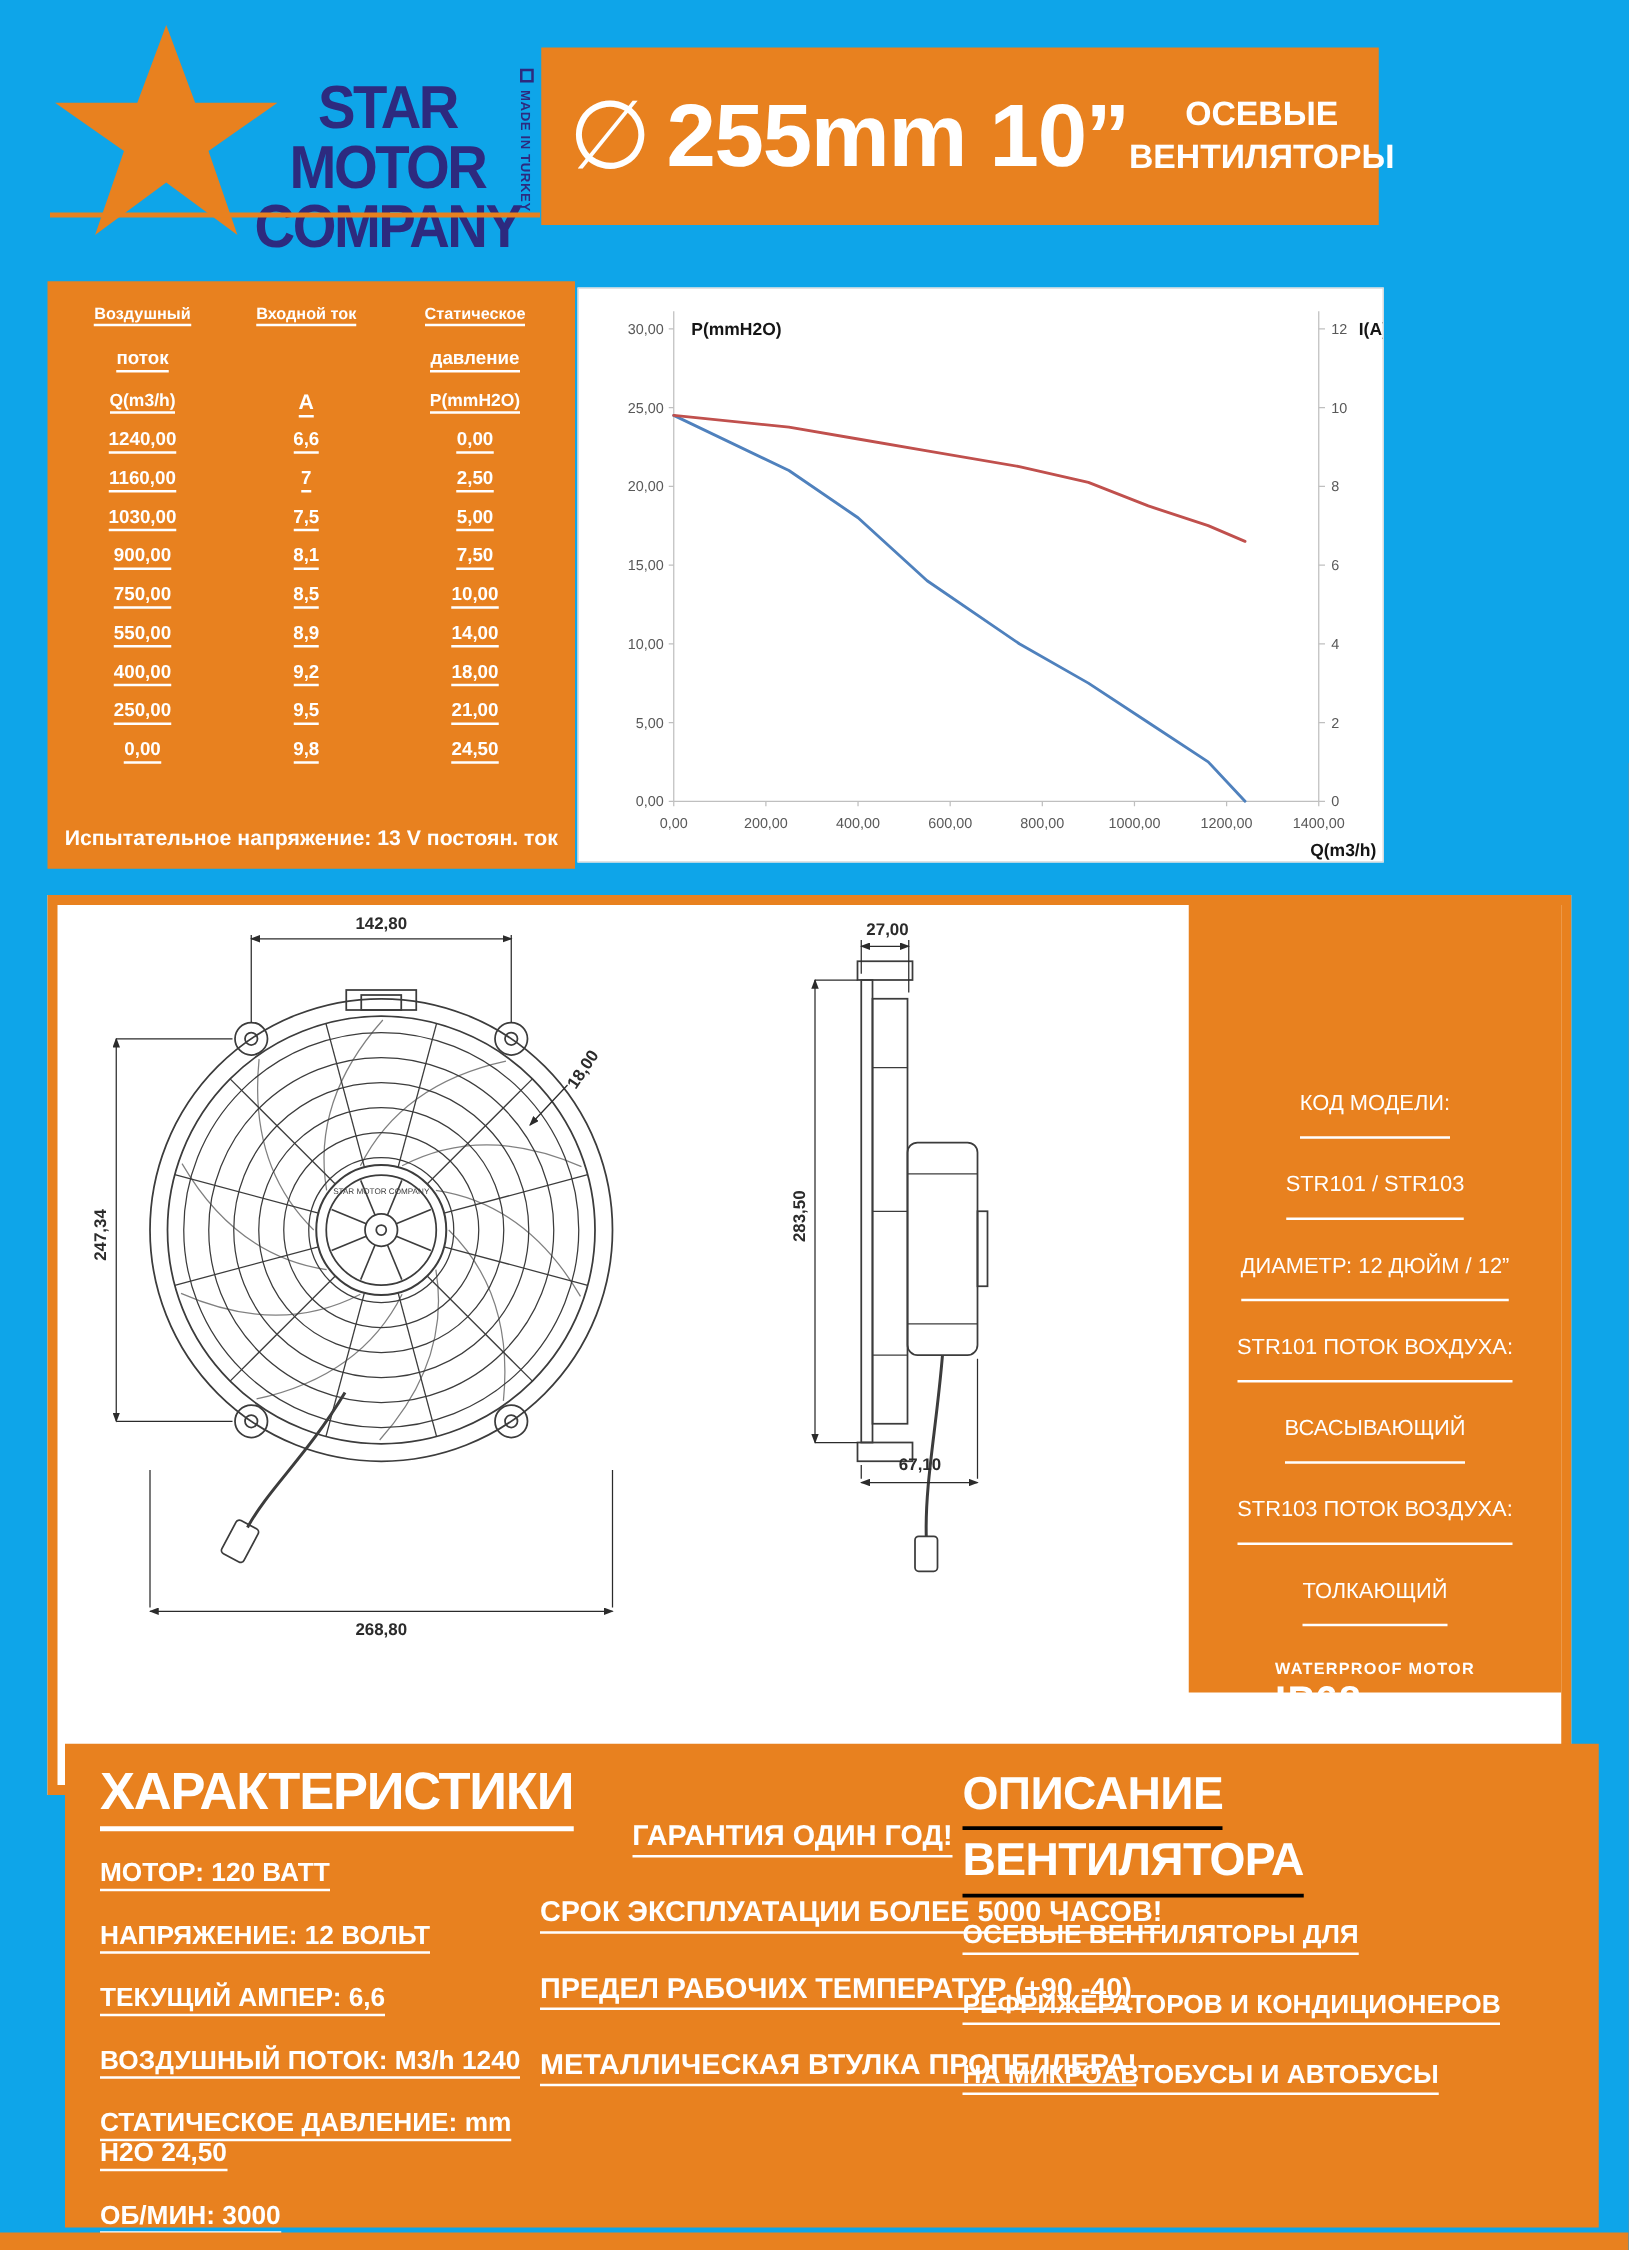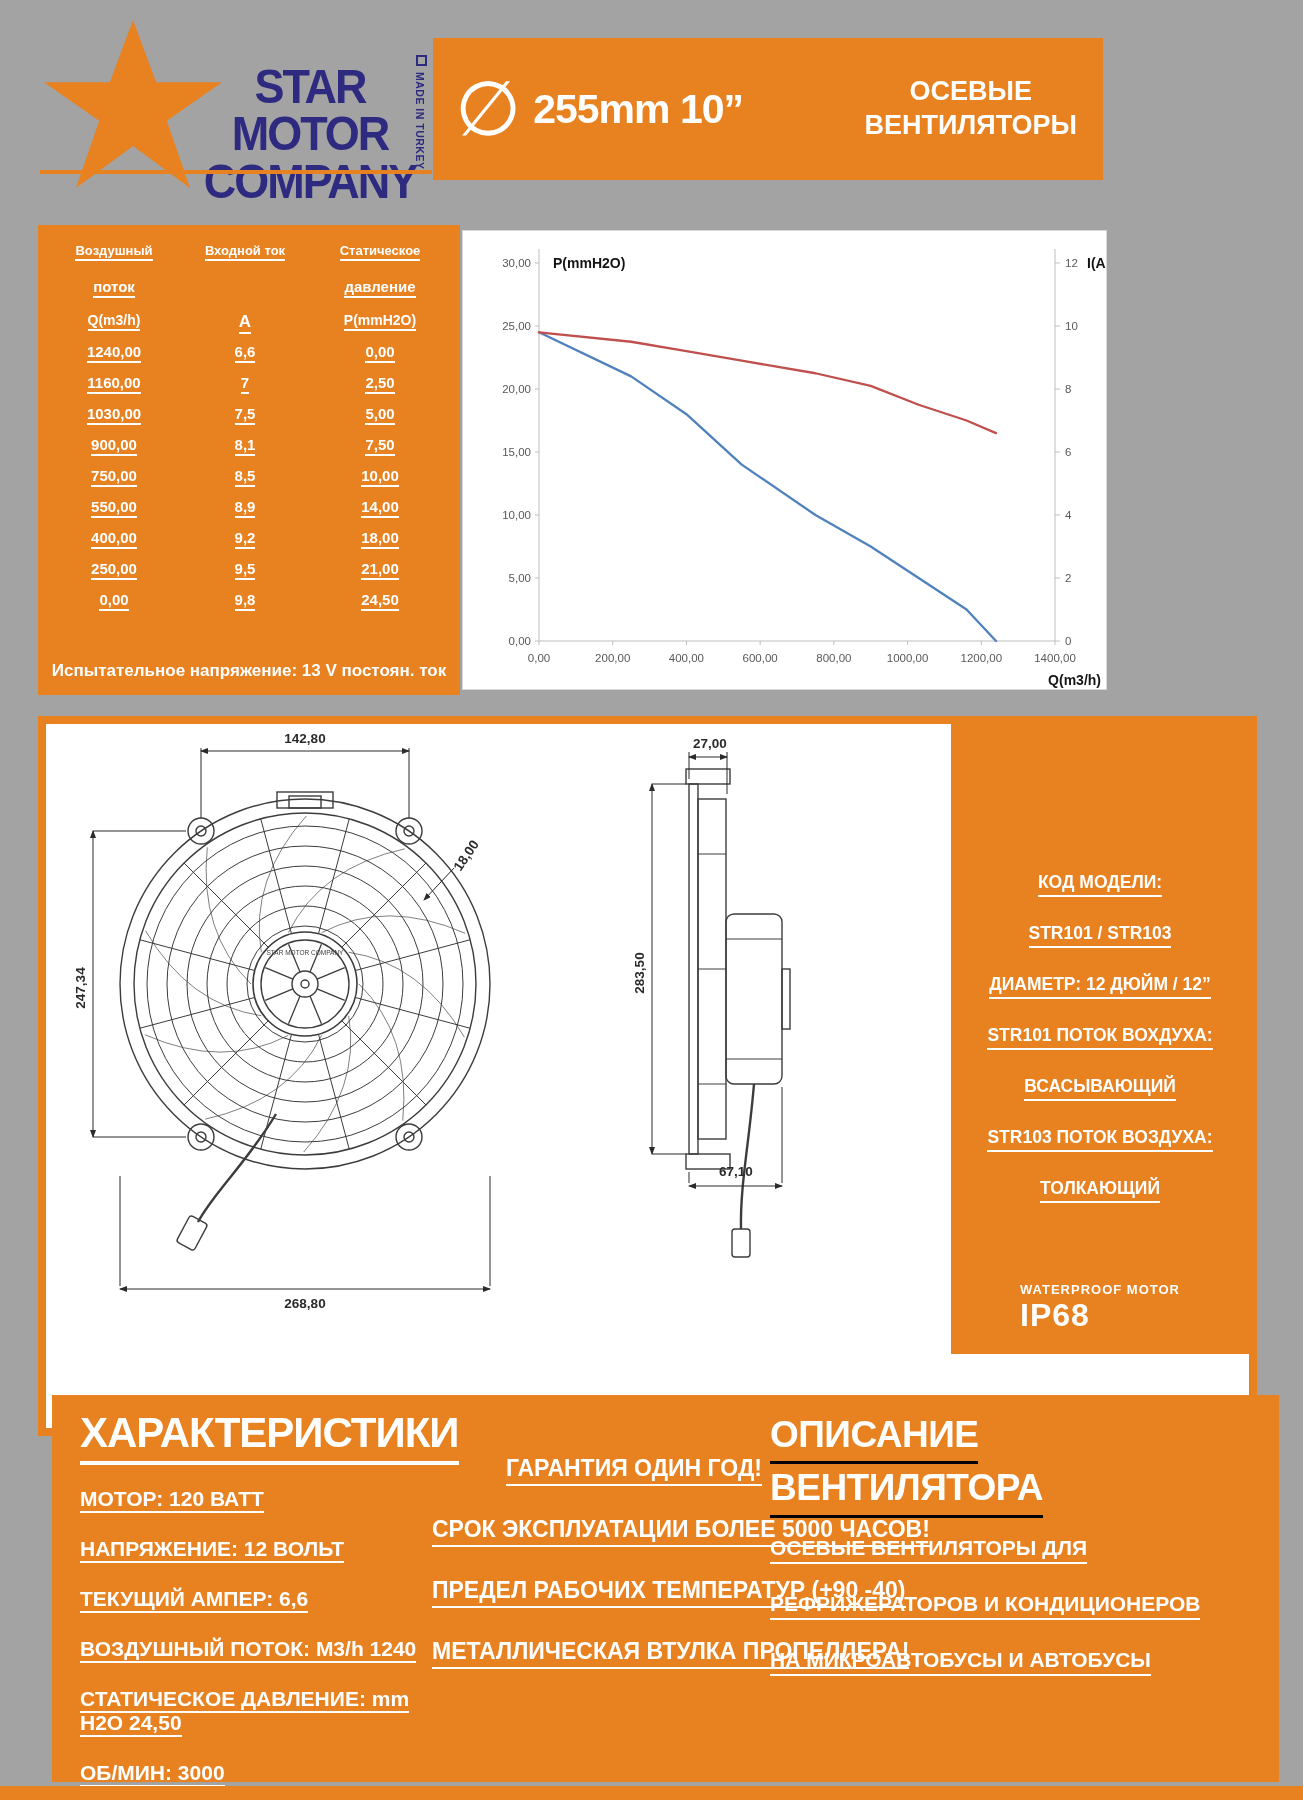--- a/index.html
+++ b/index.html
@@ -2,35 +2,35 @@
 <html><head>
 <meta charset="utf-8">
 <style>
   :root{
     --orange:#E8811F;
     --navy:#2D2A7F;
     --ink:#3c3c3c;
   }
   *{margin:0;padding:0;box-sizing:border-box;}
   body{background:#888;font-family:"Liberation Sans",sans-serif;}
-  .page{position:relative;width:1303px;height:1800px;background:#a3a3a3;margin:0 auto;overflow:hidden;}
+  .page{position:relative;width:1303px;height:1800px;background:#0ea5e9;margin:0 auto;overflow:hidden;}
 
   
   .star{position:absolute;left:44px;top:20px;width:178px;height:168px;background:var(--orange);
         clip-path:polygon(50% 0%,63% 37%,100% 37%,69% 60%,82% 100%,50% 75%,18% 100%,31% 60%,0% 37%,37% 37%);}
   .brand-text{position:absolute;left:196px;top:68px;width:228px;text-align:center;color:var(--navy);
         font-weight:800;font-size:45px;line-height:44px;letter-spacing:-2px;transform:scaleY(1.08);}
   .logo-underline{position:absolute;left:40px;top:170px;width:392px;height:4px;background:var(--orange);}
   .made-in{position:absolute;left:414px;top:72px;height:104px;writing-mode:vertical-rl;
         font-size:10.5px;font-weight:700;color:var(--navy);letter-spacing:0.5px;}
   .made-in-mark{position:absolute;left:416px;top:55px;width:11px;height:11px;border:2px solid var(--navy);}
   .title-box{position:absolute;left:433px;top:38px;width:670px;height:142px;background:var(--orange);
         display:flex;align-items:center;padding:0 22px;color:#fff;}
   .dia-symbol{font-size:76px;font-weight:400;line-height:1;margin-right:12px;}
-  .dia-text{font-size:41px;font-weight:800;letter-spacing:-1px;white-space:nowrap;}
+  .dia-text{font-size:71px;font-weight:800;letter-spacing:-1px;white-space:nowrap;}
   .fan-type{margin-left:auto;text-align:center;font-size:27px;font-weight:800;line-height:1.25;padding-right:4px;}
 
   
   .spec-table{position:absolute;left:38px;top:225px;width:422px;height:470px;background:var(--orange);
         color:#fff;font-weight:700;}
   .sp-grid{display:grid;grid-template-columns:152px 110px 160px;justify-items:center;padding-top:18px;}
   .sp-h{font-size:13px;height:35px;}
   .sp-h2{font-size:15px;height:34px;}
   .sp-u{font-size:14px;height:31px;}
   .sp-c{font-size:15px;height:31px;}
@@ -43,21 +43,21 @@
   .chart-panel svg{display:block;}
   .tick{font-family:"Liberation Sans",sans-serif;font-size:11.5px;fill:#595959;}
   .axis-title{font-family:"Liberation Sans",sans-serif;font-size:14px;font-weight:700;fill:#151515;}
 
   
   .drawings{position:absolute;left:38px;top:716px;width:1219px;height:720px;background:#fff;
         border:8px solid var(--orange);}
   .drawings-svg{position:absolute;left:0;top:0;}
   .model-col{position:absolute;right:0;top:0;width:298px;height:630px;background:var(--orange);
         display:flex;flex-direction:column;align-items:center;padding-top:148px;color:#fff;}
-  .model-line{font-size:17.5px;font-weight:700;border-bottom:2px solid #fff;padding-bottom:2px;
+  .model-line{font-size:17.5px;font-weight:400;border-bottom:2px solid #fff;padding-bottom:16px;
         margin-bottom:26px;white-space:nowrap;}
   .waterproof{margin-top:auto;text-align:left;padding-bottom:20px;}
   .wp-label{font-size:13px;font-weight:700;letter-spacing:1px;}
   .wp-ip{font-size:32px;font-weight:800;letter-spacing:1px;}
   .dim{font-family:"Liberation Sans",sans-serif;font-size:13.5px;font-weight:700;fill:#2b2b2b;}
   .hubtxt{font-family:"Liberation Sans",sans-serif;font-size:6.5px;fill:#3c3c3c;}
 
   
   .bottom-panel{position:absolute;left:52px;top:1395px;width:1227px;height:387px;background:var(--orange);color:#fff;}
   .chars{position:absolute;left:28px;top:14px;width:360px;}

